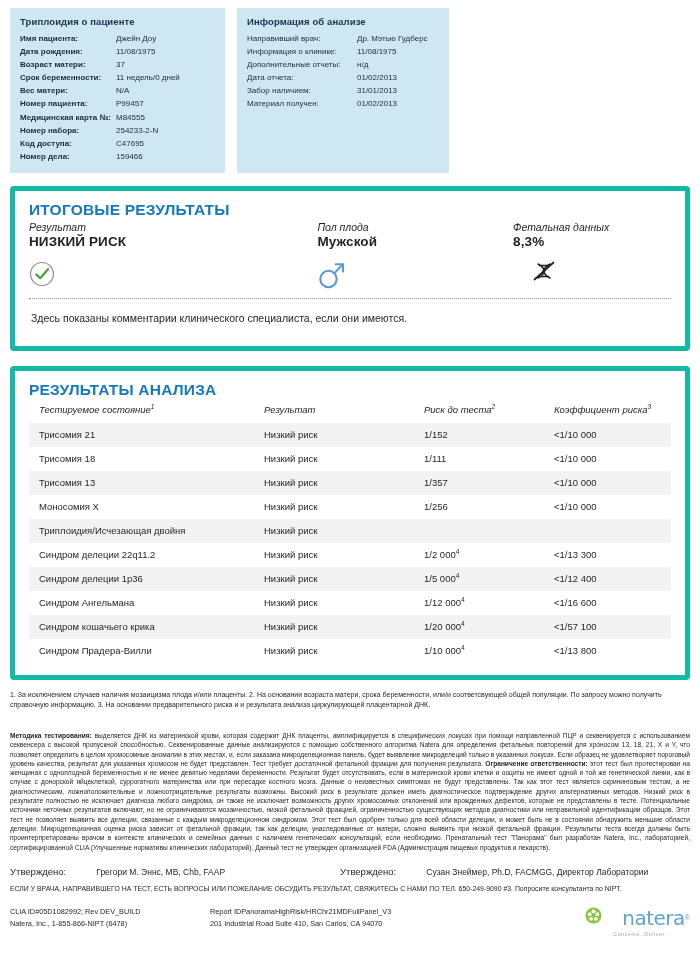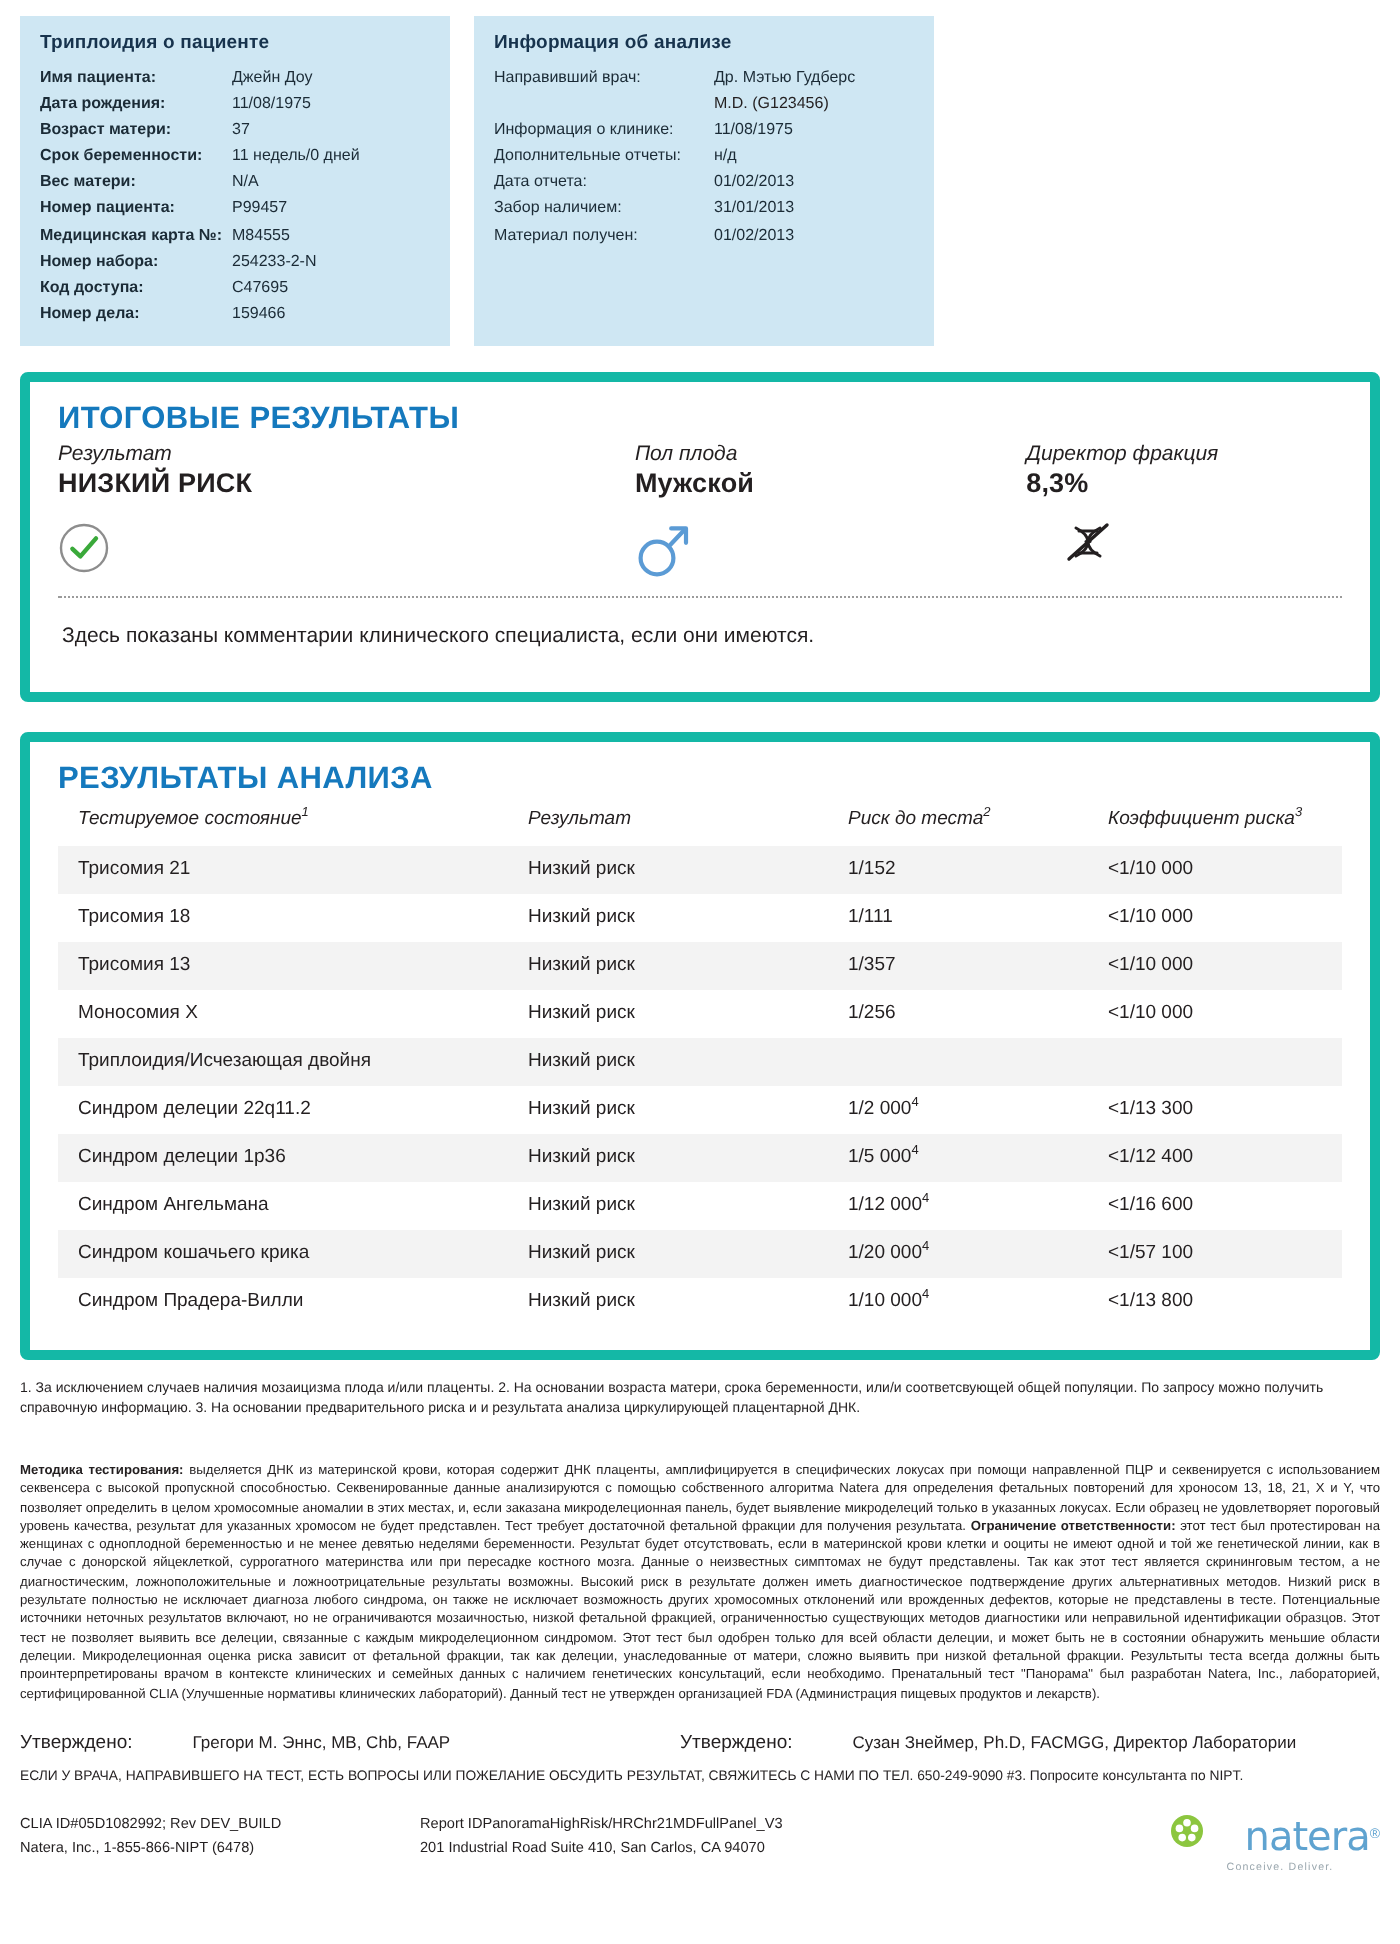--- a/index.html
+++ b/index.html
@@ -22,21 +22,21 @@
   .info-row {
     display: flex;
     gap: 12px;
     align-items: stretch;
   }
   .info-panel {
     background: #cfe7f3;
     padding: 8px 10px 10px 10px;
   }
   .panel-patient { width: 215px; }
-  .panel-test    { width: 230px; }
+  .panel-test    { width: 212px; }
 
   .panel-title {
     font-size: 9.5px;
     font-weight: bold;
     color: #17334d;
     margin-bottom: 5px;
     letter-spacing: .1px;
   }
   .kv {
     display: flex;
@@ -261,21 +261,20 @@
       </div>
     </div>
 
     <div class="info-panel panel-test">
       <div class="panel-title">Информация об анализе</div>
       <div>
         <div class="kv">
             <span class="k">Направивший врач:</span>
             <span class="v">Др. Мэтью Гудберс</span>
           </div>
-        <div class="kv-cont">M.D. (G123456)</div>
         <div class="kv">
             <span class="k">Информация о клинике:</span>
             <span class="v">11/08/1975</span>
           </div>
         <div class="kv">
             <span class="k">Дополнительные отчеты:</span>
             <span class="v">н/д</span>
           </div>
         <div class="kv">
             <span class="k">Дата отчета:</span>
@@ -315,21 +314,21 @@
         <div class="sum-icon">
           <svg width="30" height="32" viewBox="0 0 30 32">
             <circle cx="11.5" cy="21" r="8.2" fill="none" stroke="#5b9bd5" stroke-width="2.1"></circle>
             <line x1="17.6" y1="15" x2="25.5" y2="6.6" stroke="#5b9bd5" stroke-width="2.1" stroke-linecap="round"></line>
             <path d="M18.6 6.2 L26 6.2 L26 13.4" fill="none" stroke="#5b9bd5" stroke-width="2.1" stroke-linecap="round" stroke-linejoin="round"></path>
           </svg>
         </div>
       </div>
 
       <div class="sum-col c3">
-        <div class="sum-label">Директор фракция</div>
+        <div class="sum-label">Фетальная данных</div>
         <div class="sum-value">8,3%</div>
         <div class="sum-icon">
           <svg width="26" height="28" viewBox="0 0 26 28">
             <g stroke="#231f20" stroke-width="1.5" fill="none" stroke-linecap="round">
               <path d="M7 4 C 15 8, 15 14, 7 18"></path>
               <path d="M19 4 C 11 8, 11 14, 19 18"></path>
               <line x1="8.5" y1="5.5" x2="17.5" y2="5.5"></line>
               <line x1="12" y1="10.8" x2="14" y2="10.8"></line>
               <line x1="8.5" y1="16.5" x2="17.5" y2="16.5"></line>
               <line x1="3.5" y1="19.5" x2="22.5" y2="2.5" stroke-width="1.7"></line>

